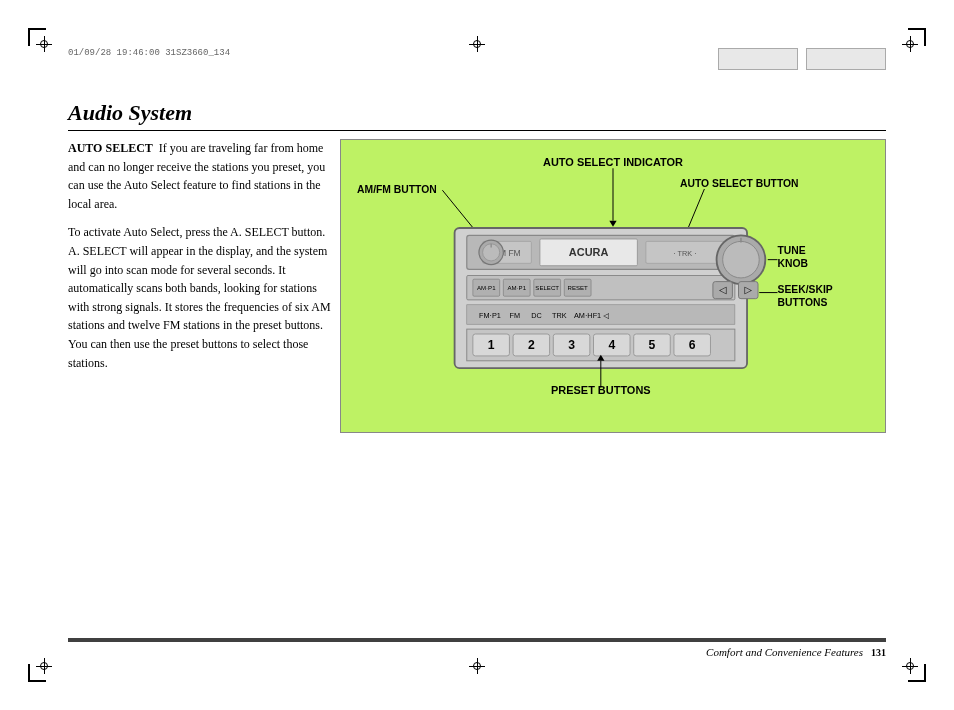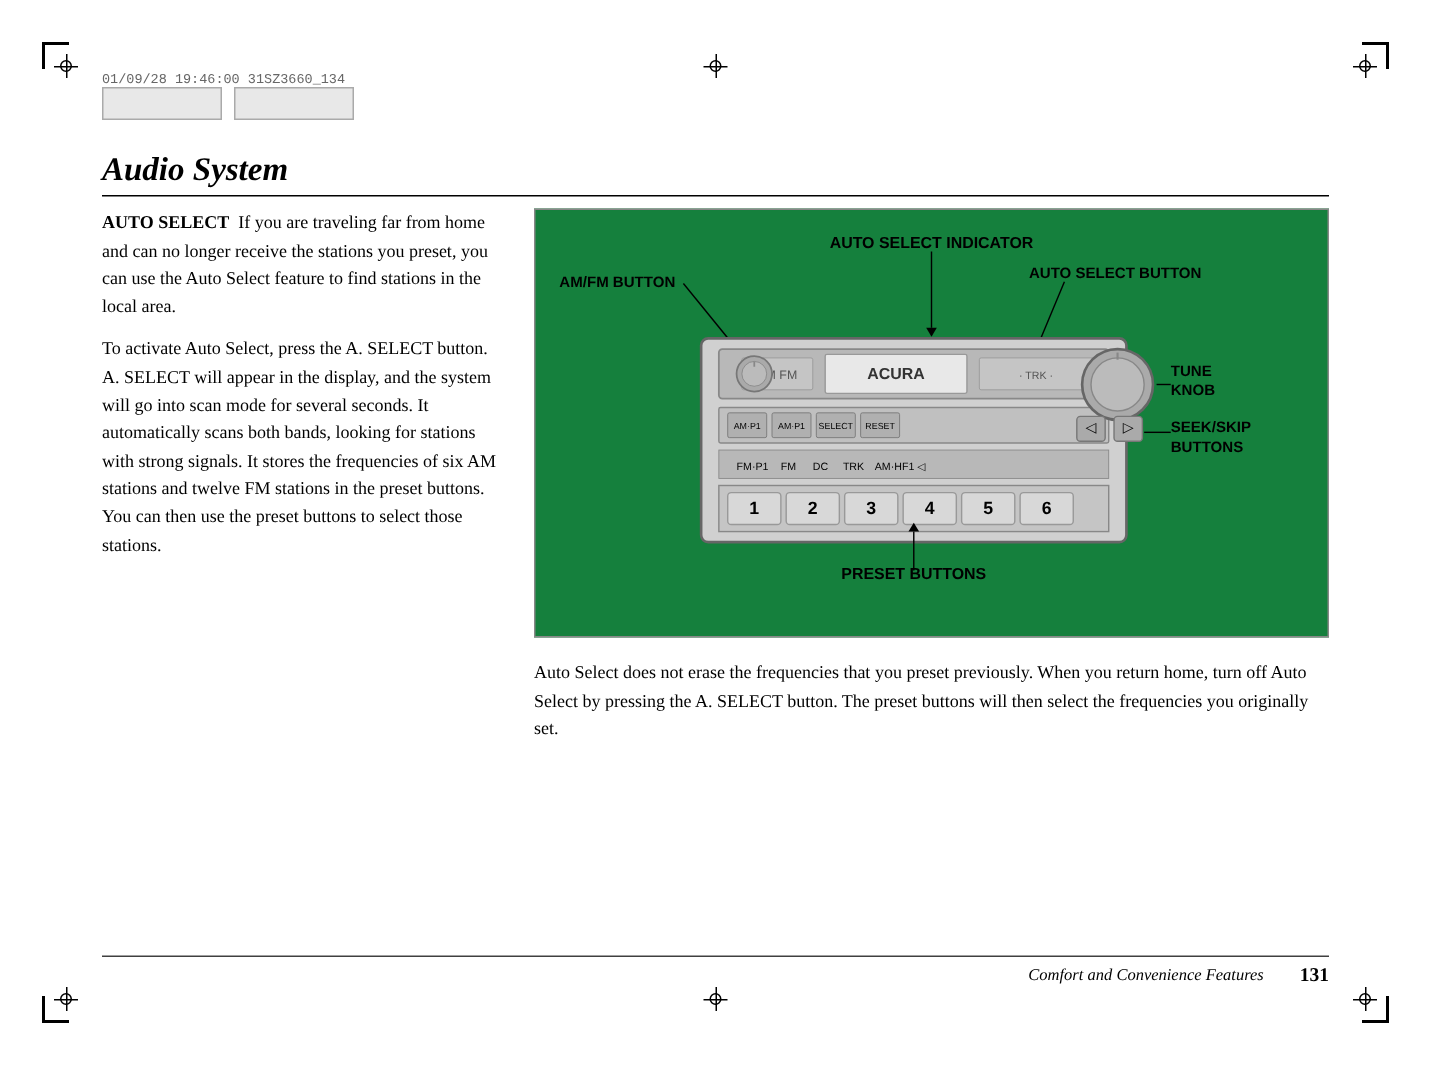--- a/index.html
+++ b/index.html
@@ -63,21 +63,20 @@
 
     
     .header {
       position: absolute;
       top: 48px;
       left: 68px;
       right: 68px;
       display: flex;
       align-items: flex-start;
       justify-content: space-between;
-      flex-direction: column;
     }
     .header-stamp {
       font-size: 9px;
       color: #666;
       font-family: 'Courier New', monospace;
     }
     .header-boxes {
       display: flex;
       gap: 8px;
     }
@@ -111,21 +110,21 @@
       top: 125px;
       left: 68px;
       right: 68px;
       bottom: 80px;
       display: flex;
       flex-direction: column;
     }
 
     .content-body {
       display: flex;
-      gap: 18px;
+      gap: 2px;
       flex: 1;
     }
 
     
     .left-column {
       width: 270px;
       flex-shrink: 0;
       padding-top: 14px;
     }
 
@@ -147,21 +146,21 @@
       padding-top: 14px;
       display: flex;
       flex-direction: column;
       align-items: center;
     }
 
     .diagram-container {
       position: relative;
       width: 100%;
       border: 1px solid #888;
-      background: #15803d;
+      background: #bef264;
       padding: 10px;
     }
 
     
     .radio-diagram {
       width: 100%;
     }
 
     
     .bottom-columns {
@@ -178,31 +177,31 @@
 
     
     .footer {
       position: absolute;
       bottom: 52px;
       left: 68px;
       right: 68px;
       display: flex;
       justify-content: flex-end;
       align-items: center;
-      border-top: 1px solid #404040;
+      border-top: 4px solid #404040;
       padding-top: 4px;
     }
     .footer-text {
       font-size: 11px;
       font-style: italic;
     }
     .footer-page {
-      font-size: 13px;
+      font-size: 10px;
       font-weight: bold;
-      margin-left: 24px;
+      margin-left: 8px;
     }
   </style>
 </head>
 <body>
 
 <div class="corner-mark corner-tl"></div>
 <div class="corner-mark corner-tr"></div>
 <div class="corner-mark corner-bl"></div>
 <div class="corner-mark corner-br"></div>
 
@@ -334,21 +333,20 @@
           <line x1="335" y1="117" x2="350" y2="117" stroke="#000" stroke-width="0.8"></line>
 
           <text x="205" y="200" text-anchor="middle" font-size="9" font-family="Arial" font-weight="bold">PRESET BUTTONS</text>
 
           <line x1="205" y1="173" x2="205" y2="195" stroke="#000" stroke-width="0.8"></line>
           <polygon points="202,173 208,173 205,168" fill="#000"></polygon>
         </svg>
       </div>
 
       <div class="bottom-columns">
-        <div class="bottom-col">Auto Select does not erase the frequencies that you preset previously. When you return home, turn off Auto Select by pressing the A. SELECT button. The preset buttons will then select the frequencies you originally set.</div>
       </div>
     </div>
 
   </div>
 </div>
 
 <div class="footer">
   <span class="footer-text">Comfort and Convenience Features</span>
   <span class="footer-page">131</span>
 </div>

